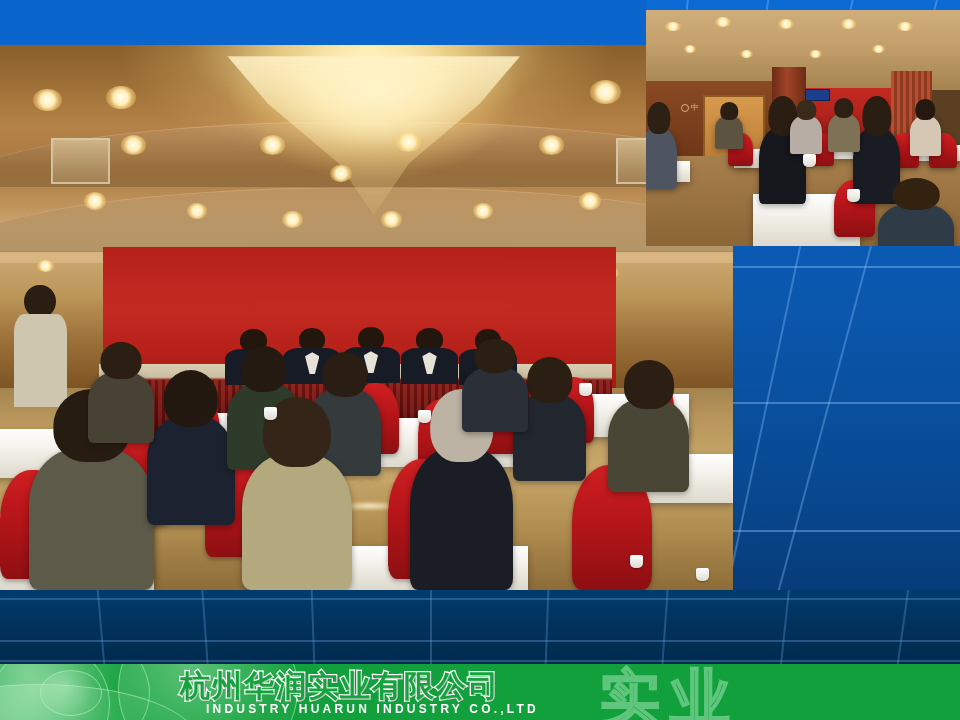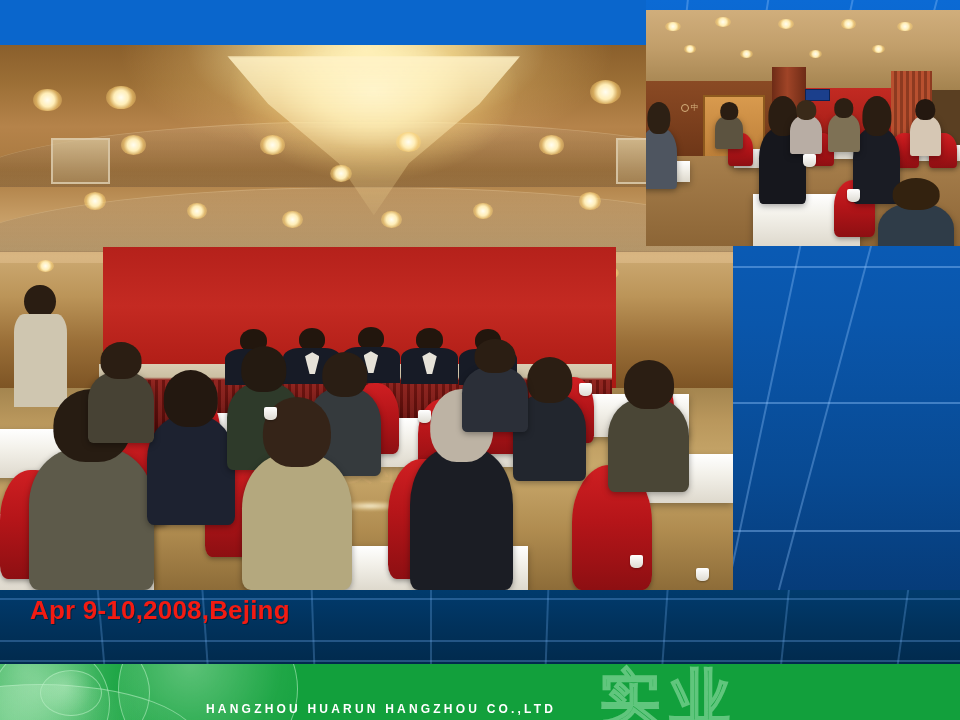--- a/index.html
+++ b/index.html
@@ -475,30 +475,30 @@
     <div class="cap-lat" style="top:70px"></div>
     <div class="cap-mer" style="left:95px;  transform:rotate(-5deg)"></div>
     <div class="cap-mer" style="left:200px; transform:rotate(-4deg)"></div>
     <div class="cap-mer" style="left:310px; transform:rotate(-2deg)"></div>
     <div class="cap-mer" style="left:430px; transform:rotate(0deg)"></div>
     <div class="cap-mer" style="left:548px; transform:rotate(2deg)"></div>
     <div class="cap-mer" style="left:668px; transform:rotate(4deg)"></div>
     <div class="cap-mer" style="left:790px; transform:rotate(6deg)"></div>
     <div class="cap-mer" style="left:910px; transform:rotate(8deg)"></div>
     <div class="caption-text">
-      <div>Apr 9-10,2008,Bejing</div>
     </div>
   </div>
 
   <div class="footer">
     <div class="f-orb" style="left:-60px;  top:-46px; width:210px; height:150px"></div>
     <div class="f-orb" style="left:-10px;  top:-20px; width:120px; height:120px"></div>
     <div class="f-orb" style="left:40px;   top:6px;   width:62px;  height:46px"></div>
     <div class="f-orb" style="left:118px;  top:-60px; width:180px; height:170px"></div>
     <div class="f-orb" style="left:-120px; top:20px;  width:320px; height:120px"></div>
     <div class="f-wm">实业</div>
 
     <div class="f-logo">
-      <div class="f-en">HANGZHOU  HUARUN  HANGZHOU  CO.,LTD</div>
+      <div class="f-cn">杭州华润实业有限公司</div>
+      <div class="f-en">INDUSTRY  HUARUN  INDUSTRY  CO.,LTD</div>
     </div>
   </div>
 
 </div>
 
 </body></html>

